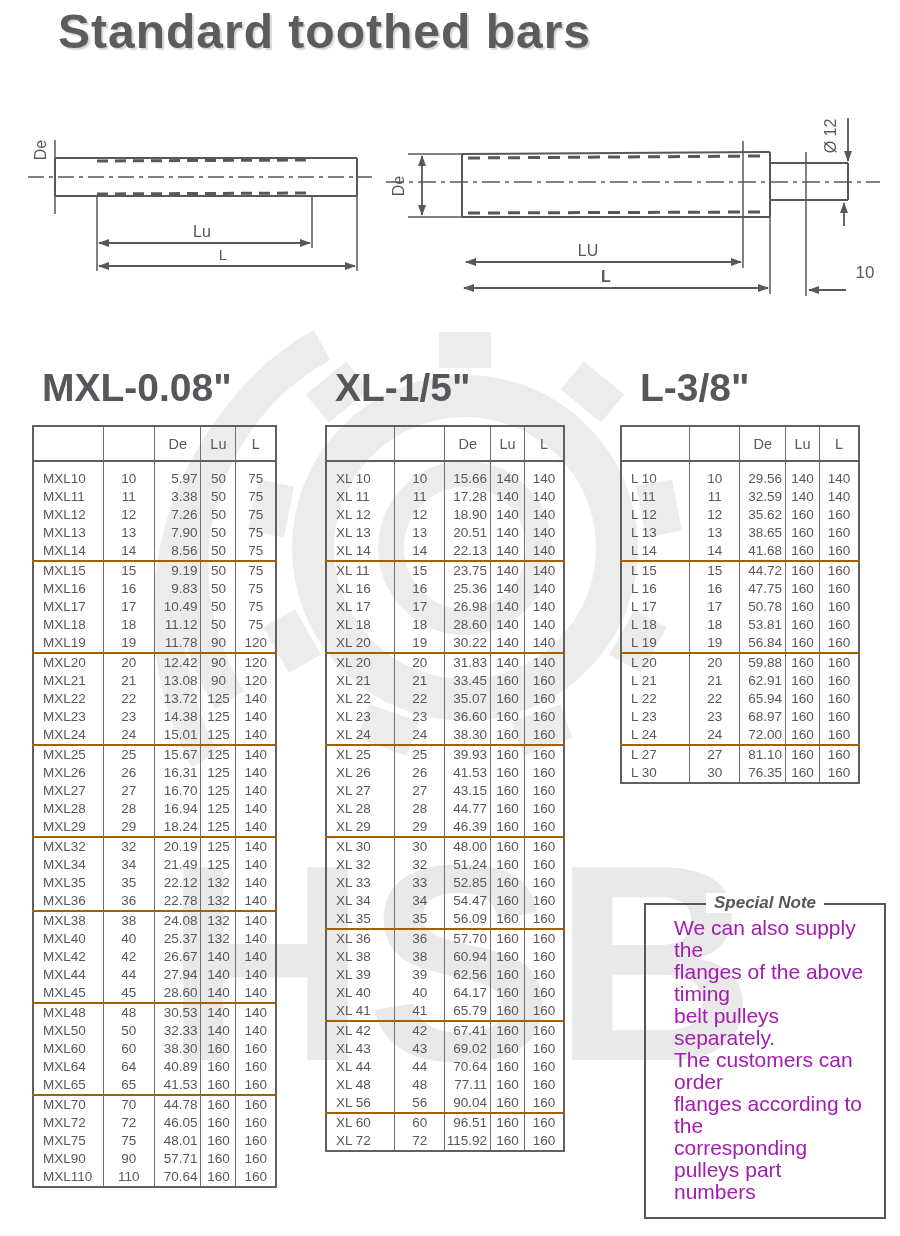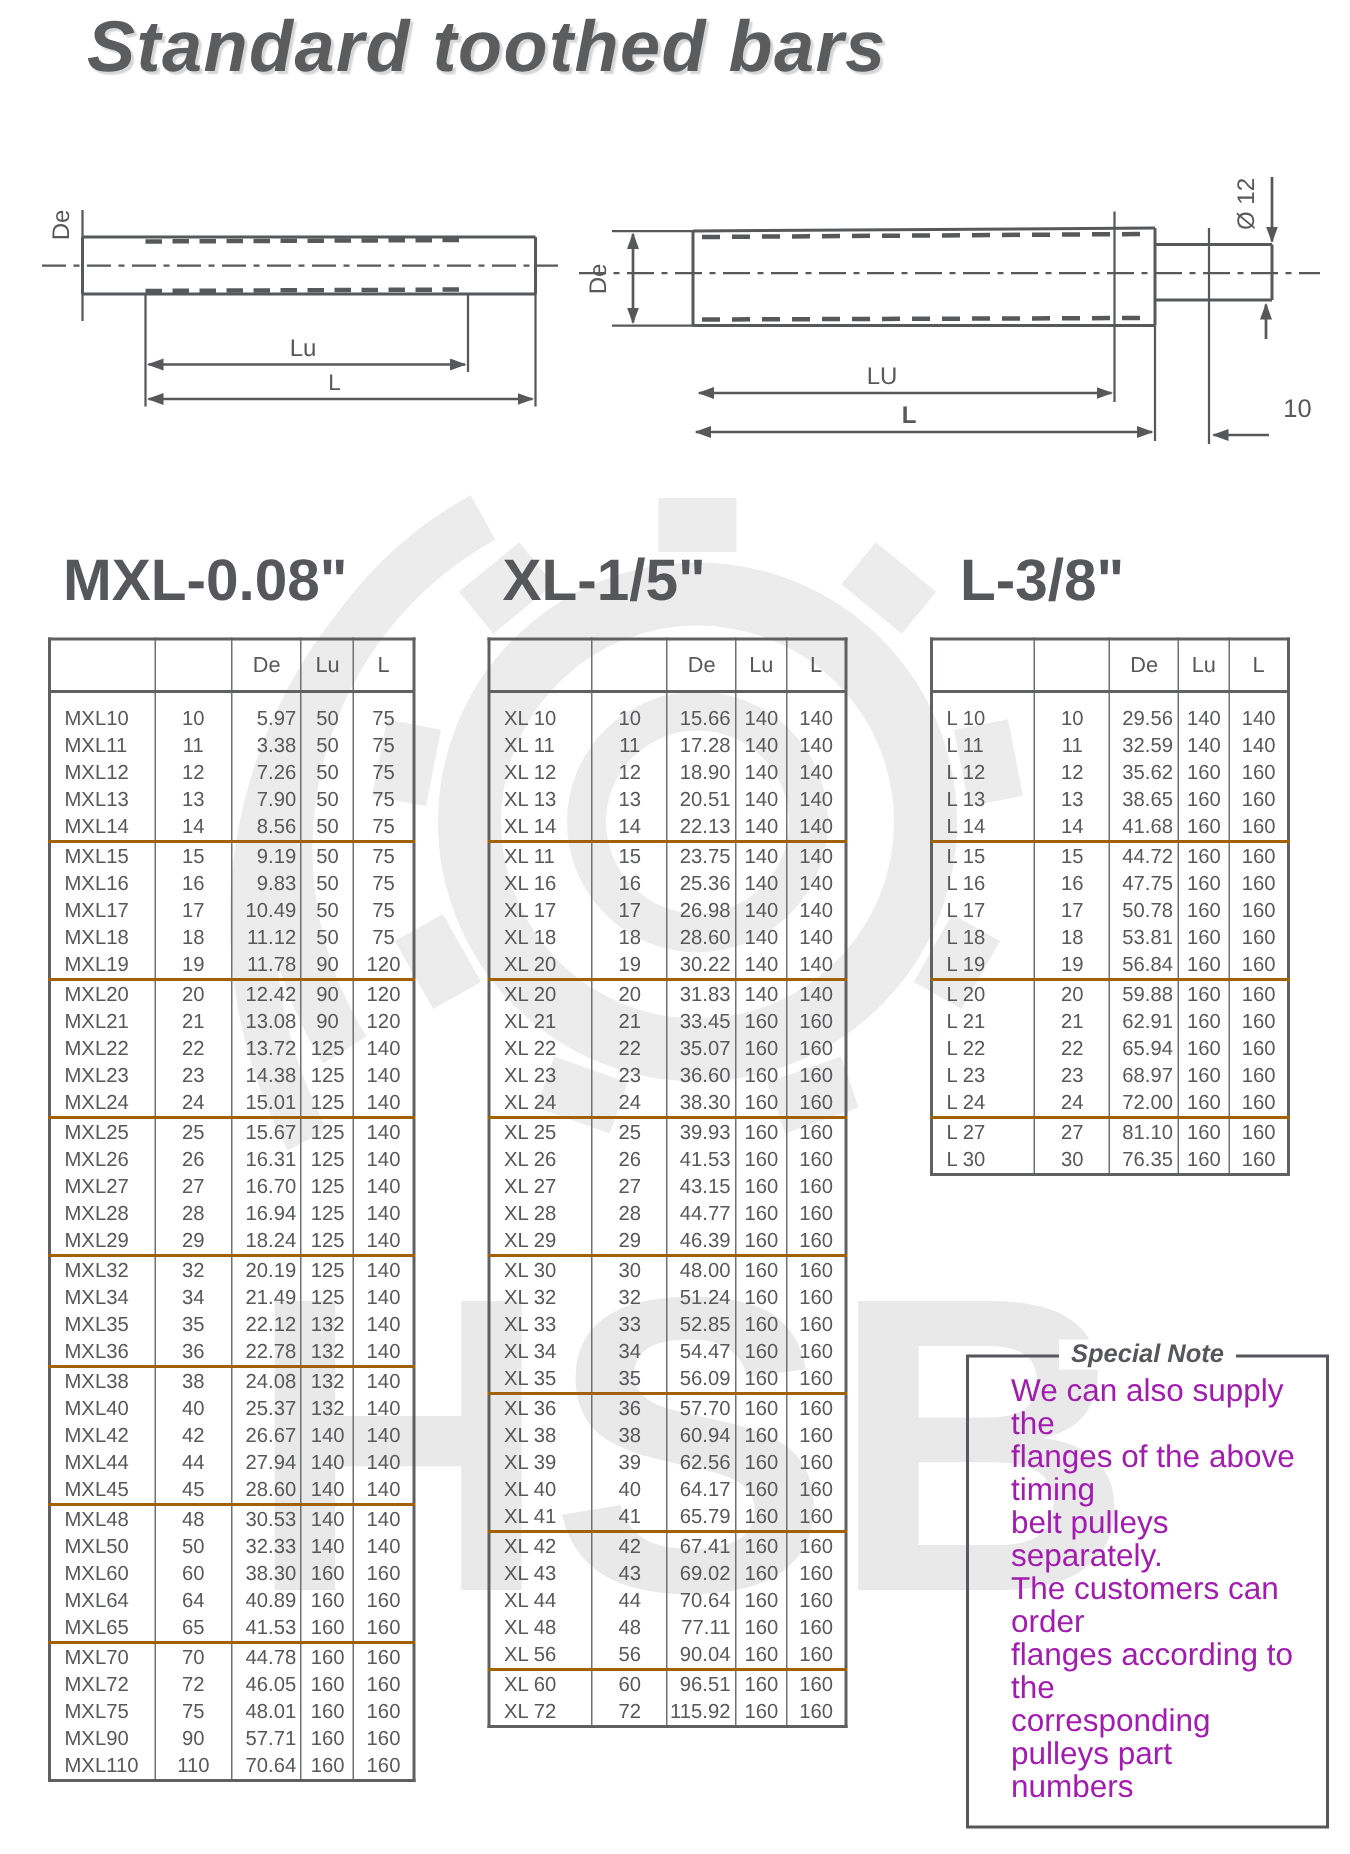--- a/index.html
+++ b/index.html
@@ -2,21 +2,21 @@
 <html><head>
 <meta charset="utf-8">
 <style>
   html,body{margin:0;padding:0;background:#fff;}
   .page{position:relative;width:900px;height:1236px;background:#fff;overflow:hidden;
         font-family:"Liberation Sans","DejaVu Sans",sans-serif;color:#57585a;}
   .layer{position:absolute;inset:0;}
   .wm{z-index:0;}
   .content{z-index:1;}
 
-  .title{position:absolute;left:58px;top:4px;font-size:48px;font-weight:bold;font-style:italic;
+  .title{position:absolute;left:58px;top:4px;font-size:48px;font-weight:bold;
          color:#5b5c5e;letter-spacing:1px;text-shadow:2px 2px 1px rgba(90,90,90,.25);}
 
   .sec-heading{position:absolute;font-size:39px;font-weight:bold;color:#56575a;letter-spacing:0;}
   #h-mxl{left:42px;top:366px;}
   #h-xl{left:335px;top:366px;}
   #h-l{left:640px;top:366px;}
 
   .tblwrap{position:absolute;top:425px;}
   #t-mxl{left:32px;width:245px;}
   #t-xl{left:325px;width:240px;}

